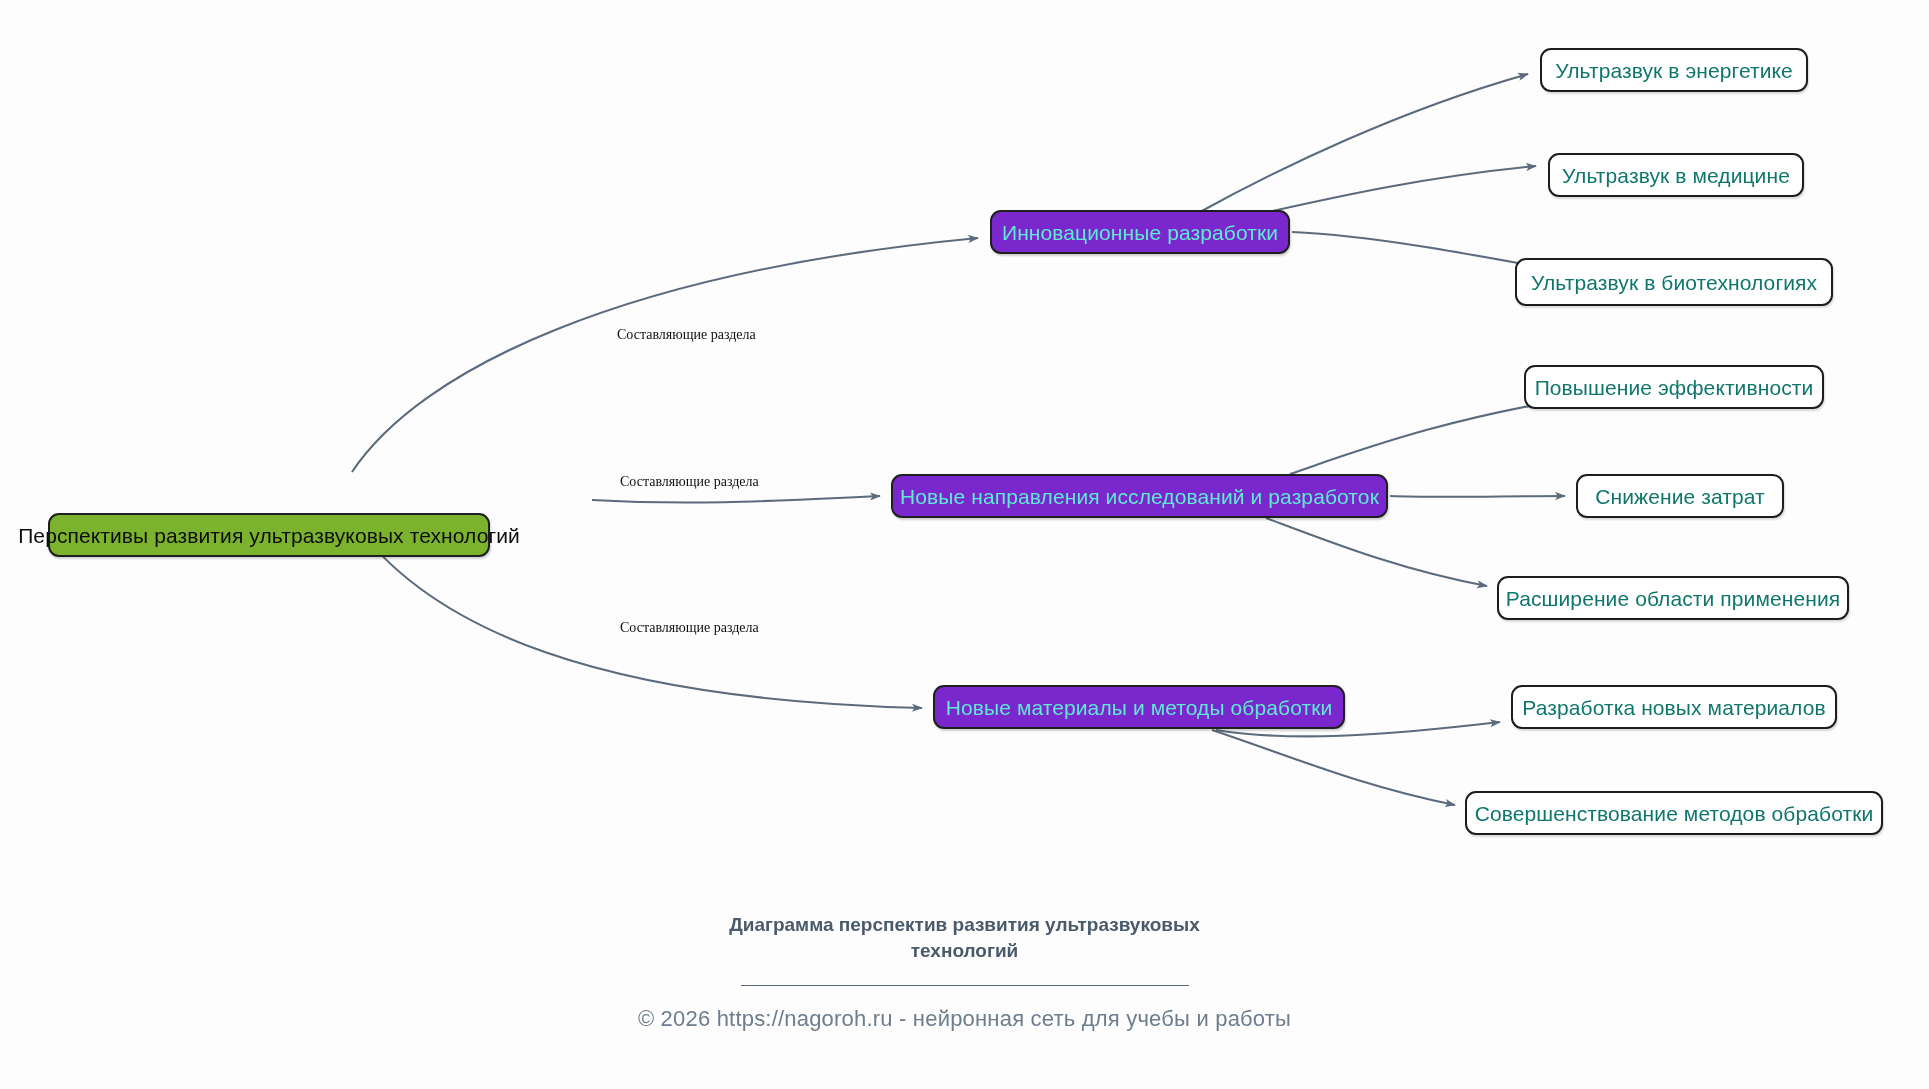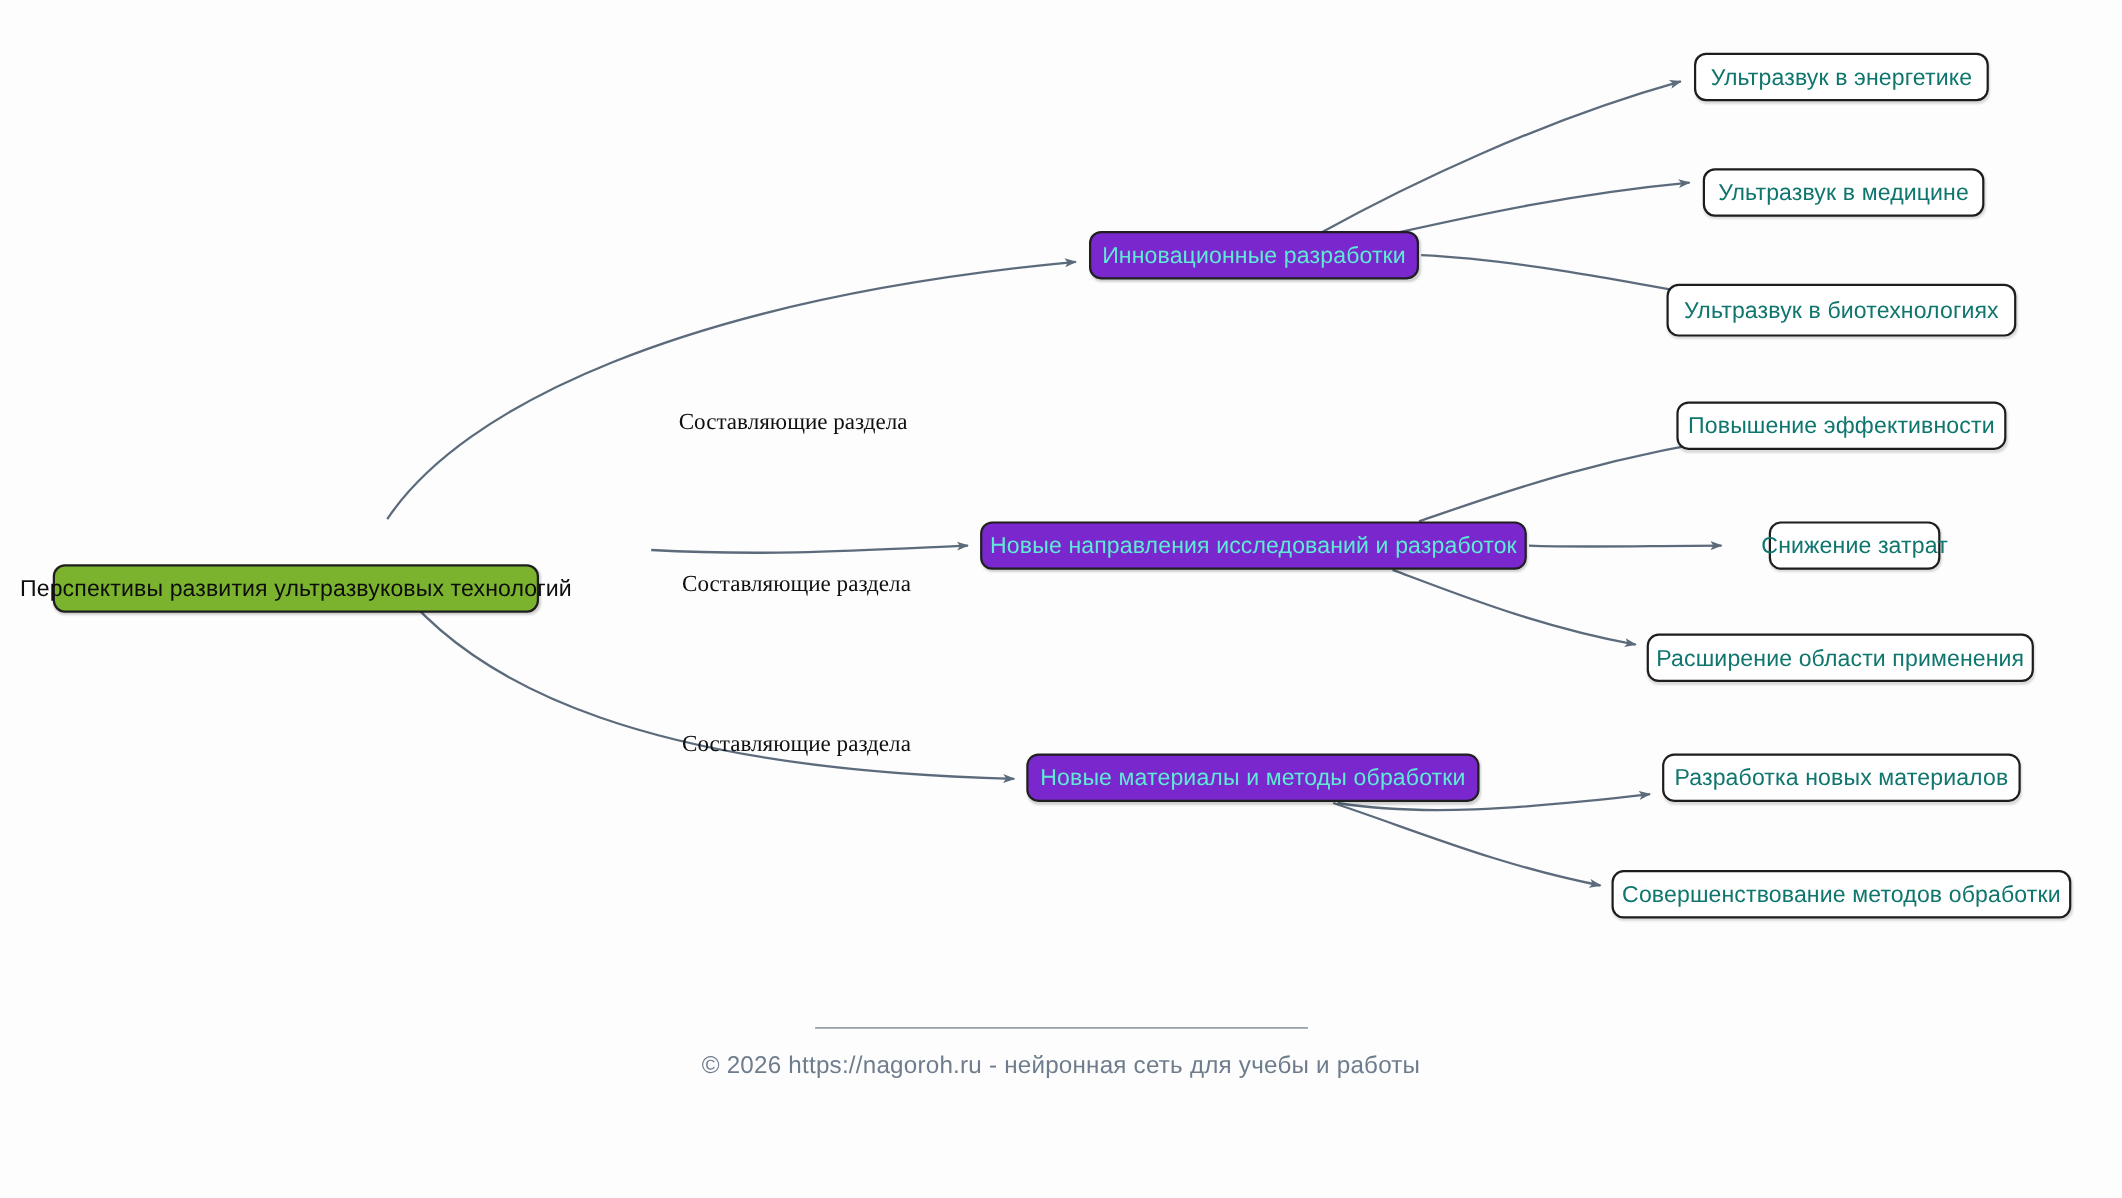--- a/index.html
+++ b/index.html
@@ -67,24 +67,23 @@
     border: 2.0px solid #1d1d1d;
     color: #0f766e;
     font-size: 21px;
     box-shadow: 1px 2px 2px rgba(0,0,0,.14);
   }
 
   
   .edge-label {
     position: absolute;
     font-family: "Liberation Serif", serif;
-    font-size: 21px;
+    font-size: 14px;
     color: #101010;
     white-space: nowrap;
-    margin-top: 44px;
   }
 
   
   #footer {
     position: absolute;
     left: 0;
     right: 0;
     top: 912px;
     text-align: center;
   }
@@ -160,21 +159,21 @@
   <div class="node node--leaf" style="left:1515px; top:258px; width:318px; height:48px;">
     <span class="node-label">Ультразвук в биотехнологиях</span>
   </div>
 
   <div class="node node--branch" style="left:891px; top:474px; width:497px; height:44px;">
     <span class="node-label">Новые направления исследований и разработок</span>
   </div>
   <div class="node node--leaf" style="left:1524px; top:365px; width:300px; height:44px;">
     <span class="node-label">Повышение эффективности</span>
   </div>
-  <div class="node node--leaf" style="left:1576px; top:474px; width:156px; height:44px;margin-left:32px;">
+  <div class="node node--leaf" style="left:1576px; top:474px; width:208px; height:44px;">
     <span class="node-label">Снижение затрат</span>
   </div>
   <div class="node node--leaf" style="left:1497px; top:576px; width:352px; height:44px;">
     <span class="node-label">Расширение области применения</span>
   </div>
 
   <div class="node node--branch" style="left:933px; top:685px; width:412px; height:44px;">
     <span class="node-label">Новые материалы и методы обработки</span>
   </div>
   <div class="node node--leaf" style="left:1511px; top:685px; width:326px; height:44px;">
@@ -185,15 +184,16 @@
   </div>
 </div>
 
 <div id="edge-labels">
   <div class="edge-label" style="left:617px; top:327px;">Составляющие раздела</div>
   <div class="edge-label" style="left:620px; top:474px;">Составляющие раздела</div>
   <div class="edge-label" style="left:620px; top:620px;">Составляющие раздела</div>
 </div>
 
 <div id="footer">
+  <div class="footer-title">Диаграмма перспектив развития ультразвуковых технологий</div>
   <div class="footer-rule"></div>
   <div class="footer-credit">© 2026 https://nagoroh.ru - нейронная сеть для учебы и работы</div>
 </div>
 
 </body></html>

